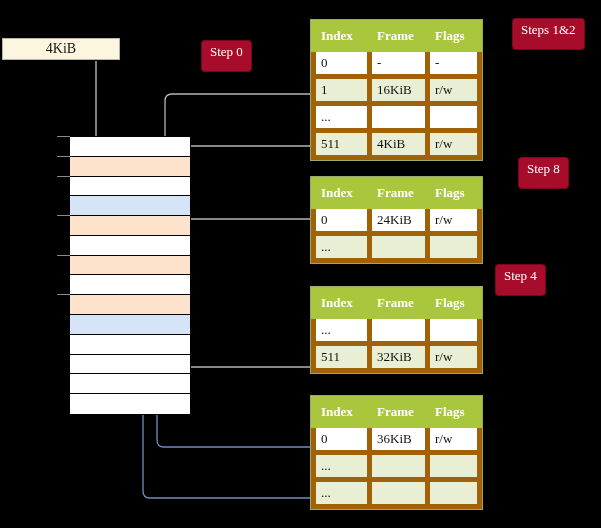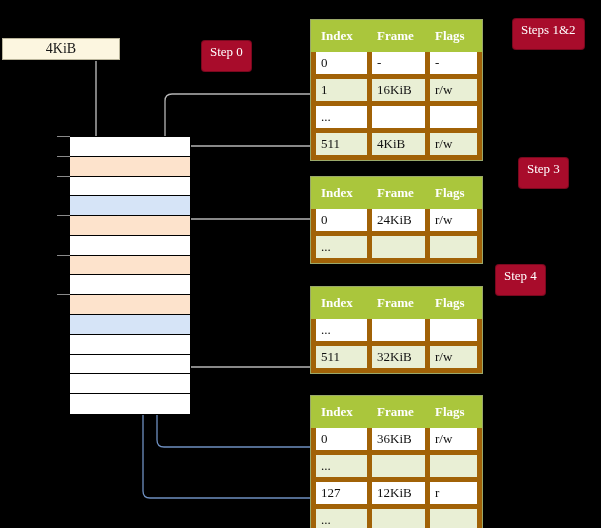--- a/index.html
+++ b/index.html
@@ -159,21 +159,21 @@
     <span>4KiB</span>
   </div>
 
   <div class="badge" id="badge-step0">
     <span>Step 0</span>
   </div>
   <div class="badge" id="badge-step12">
     <span>Steps 1&amp;2</span>
   </div>
   <div class="badge" id="badge-step3">
-    <span>Step 3</span>
+    <span>Step 8</span>
   </div>
   <div class="badge" id="badge-step4">
     <span>Step 4</span>
   </div>
 
   <div class="memcol" id="memcol">
       <div class="memrow" style="height: 19.7857px;"></div>
       <div class="memrow peach" style="height: 19.7857px;"></div>
       <div class="memrow" style="height: 19.7857px;"></div>
       <div class="memrow blue" style="height: 19.7857px;"></div>
@@ -297,25 +297,20 @@
         <tr>
           <td>0</td>
           <td>36KiB</td>
           <td>r/w</td>
         </tr>
         <tr class="alt">
           <td>...</td>
           <td></td>
           <td></td>
         </tr>
-        <tr>
-          <td>127</td>
-          <td>12KiB</td>
-          <td>r</td>
-        </tr>
         <tr class="alt">
           <td>...</td>
           <td></td>
           <td></td>
         </tr>
       </tbody>
   </table>
 
 <div class="tick" style="top: 136px;"></div>
     <div class="tick" style="top: 155.786px;"></div>

